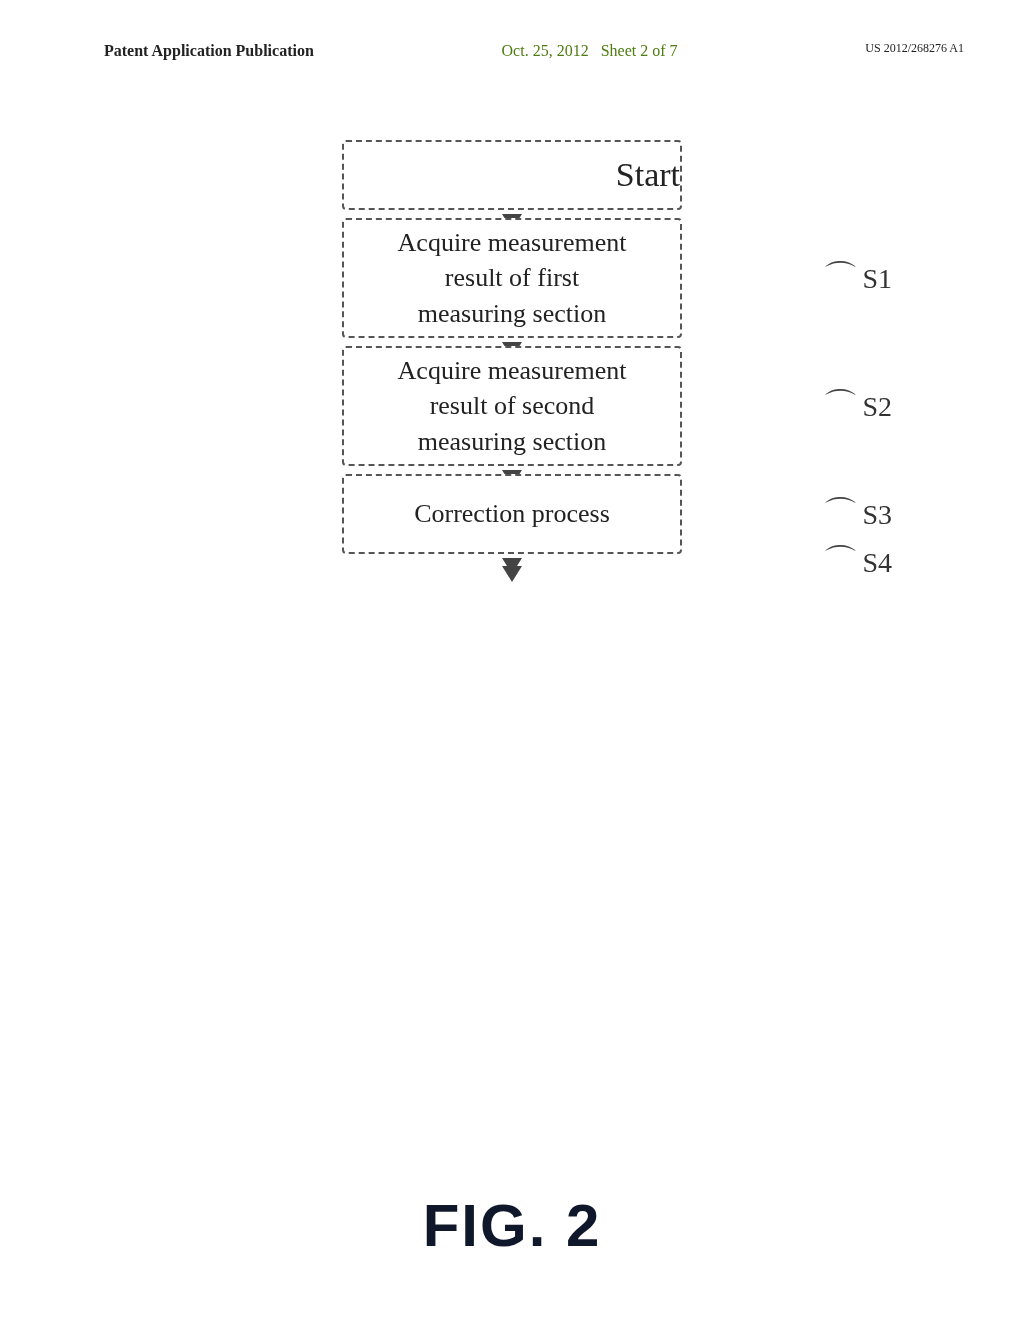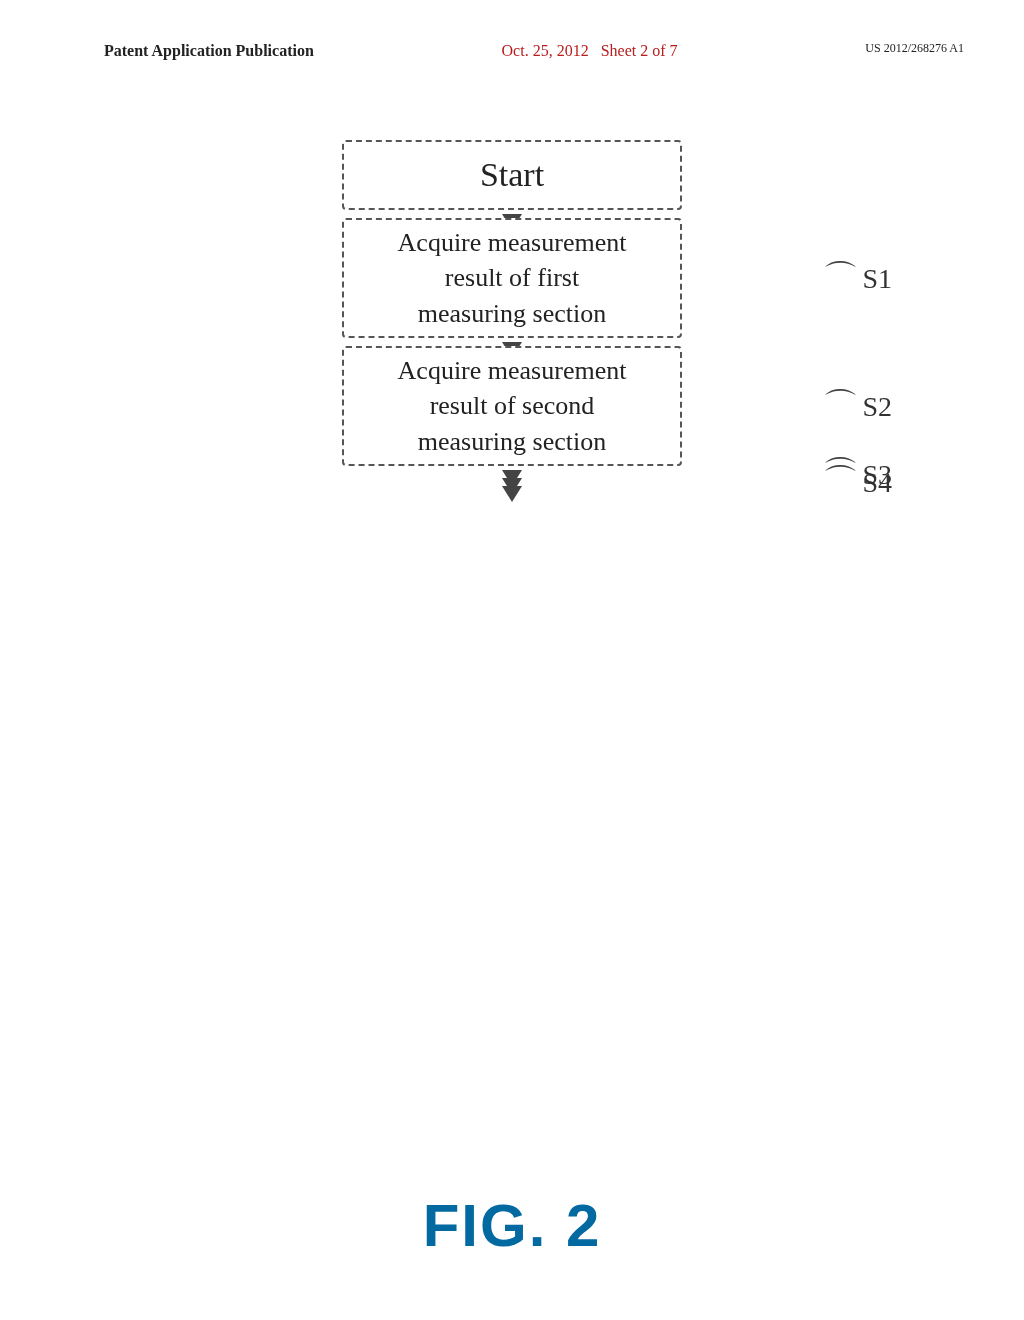--- a/index.html
+++ b/index.html
@@ -27,21 +27,21 @@
 
     .header-left {
       font-size: 16px;
       font-weight: bold;
       color: #222;
       line-height: 1.4;
     }
 
     .header-center {
       font-size: 16px;
-      color: #b91c1c;
+      color: #4d7c0f;
       text-align: center;
       line-height: 1.4;
     }
 
     .header-right {
       font-size: 12px;
       color: #222;
       text-align: right;
       line-height: 1.4;
     }
@@ -74,20 +74,21 @@
       text-align: center;
       position: relative;
     }
 
     .start-end-box {
       width: 340px;
       height: 70px;
       border-radius: 4px;
       font-size: 32px;
       font-weight: normal;
+      justify-content: flex-end;
     }
 
     .process-box {
       width: 340px;
       border-radius: 4px;
       font-family: Liberation Serif, serif;
     }
 
     .process-box-tall {
       height: 120px;
@@ -143,21 +144,21 @@
     }
 
     .figure-label {
       position: absolute;
       bottom: 60px;
       left: 50%;
       transform: translateX(-50%);
       font-size: 60px;
       font-weight: bold;
       letter-spacing: 2px;
-      color: #0369a1;
+      color: #0f172a;
       font-family: Arial, sans-serif;
       margin-top: 37px;
     }
 
     .box-text {
       font-size: 26px;
       font-weight: normal;
       line-height: 1.35;
       color: #222;
     }
@@ -219,20 +220,23 @@
       <span>S2</span>
     </div>
   </div>
 
   <div class="arrow-down">
     <div class="arrow-line"></div>
     <div class="arrow-head"></div>
   </div>
 
   <div class="flow-row">
+    <div class="flow-box process-box process-box-medium">
+      <span class="box-text">Correction process</span>
+    </div>
     <div class="step-label">
       <span class="curve">⌒</span>
       <span>S3</span>
     </div>
   </div>
 
   <div class="arrow-down">
     <div class="arrow-line"></div>
     <div class="arrow-head"></div>
   </div>

